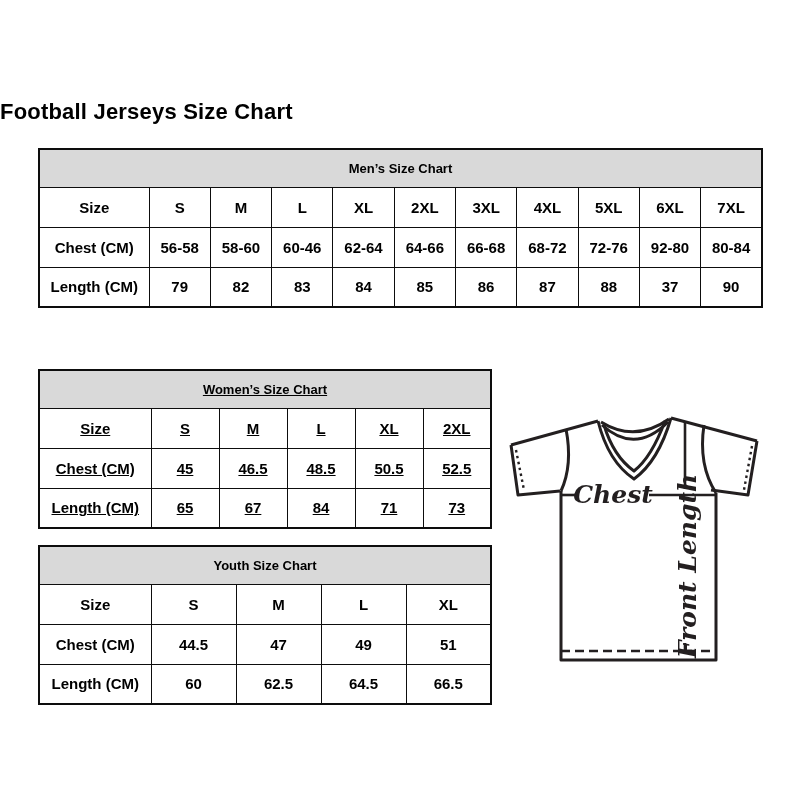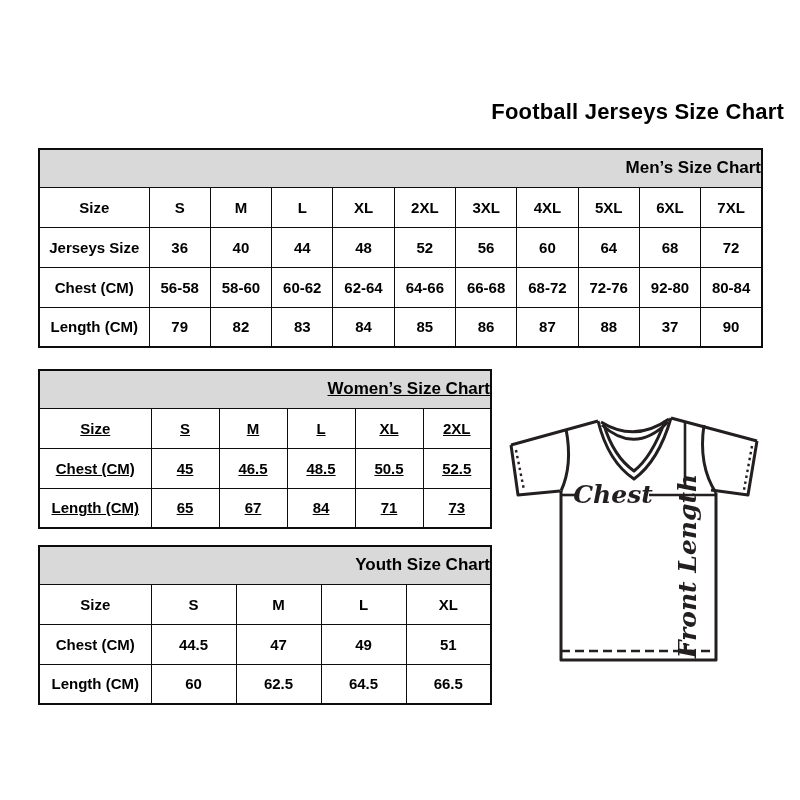--- a/index.html
+++ b/index.html
@@ -5,33 +5,33 @@
   * { margin:0; padding:0; box-sizing:border-box; }
   html,body { background:#ffffff; }
   body {
     width:800px; height:800px; position:relative; overflow:hidden;
     font-family:"Liberation Sans", sans-serif; color:#000;
   }
   .page { position:absolute; left:0; top:0; width:800px; height:800px; background:#fff; }
 
   .page-title {
     position:absolute; left:0; top:99px; width:784px;
-    text-align:right; font-size:22px; font-weight:700; letter-spacing:0.2px;
+    text-align:left; font-size:22px; font-weight:700; letter-spacing:0.2px;
   }
 
   table.size-table {
     position:absolute; border-collapse:collapse; table-layout:fixed;
     background:#fff; border:2.5px solid #0d0d0d;
   }
   table.size-table td {
     border:1.6px solid #0d0d0d; text-align:center; vertical-align:middle;
     font-weight:700; font-size:15px; padding:0; color:#000;
   }
   table.size-table td.hdr {
-    background:#d9d9d9; font-size:17px; height:38px;text-align:right;
+    background:#d9d9d9; font-size:13px; height:38px;
   }
   table.size-table tr.r { height:40px;padding-left:24px; }
 
   #men-table   { left:38px;  top:148px; width:725px; }
   #women-table { left:38px;  top:369px; width:454px;text-decoration:underline; }
   #youth-table { left:38px;  top:545px; width:454px; }
 
   #jersey { position:absolute; left:505px; top:403px; width:262px; height:272px; }
   #jersey path, #jersey line { stroke:#231f20; fill:none; }
   .jersey-label {
@@ -62,37 +62,24 @@
       <td>L</td>
       <td>XL</td>
       <td>2XL</td>
       <td>3XL</td>
       <td>4XL</td>
       <td>5XL</td>
       <td>6XL</td>
       <td>7XL</td>
     </tr>
     <tr class="r">
-      <td>Jerseys Size</td>
-      <td>36</td>
-      <td>40</td>
-      <td>44</td>
-      <td>48</td>
-      <td>52</td>
-      <td>56</td>
-      <td>60</td>
-      <td>64</td>
-      <td>68</td>
-      <td>72</td>
-    </tr>
-    <tr class="r">
       <td>Chest (CM)</td>
       <td>56-58</td>
       <td>58-60</td>
-      <td>60-62</td>
+      <td>60-46</td>
       <td>62-64</td>
       <td>64-66</td>
       <td>66-68</td>
       <td>68-72</td>
       <td>72-76</td>
       <td>92-80</td>
       <td>80-84</td>
     </tr>
     <tr class="r">
       <td>Length (CM)</td>

